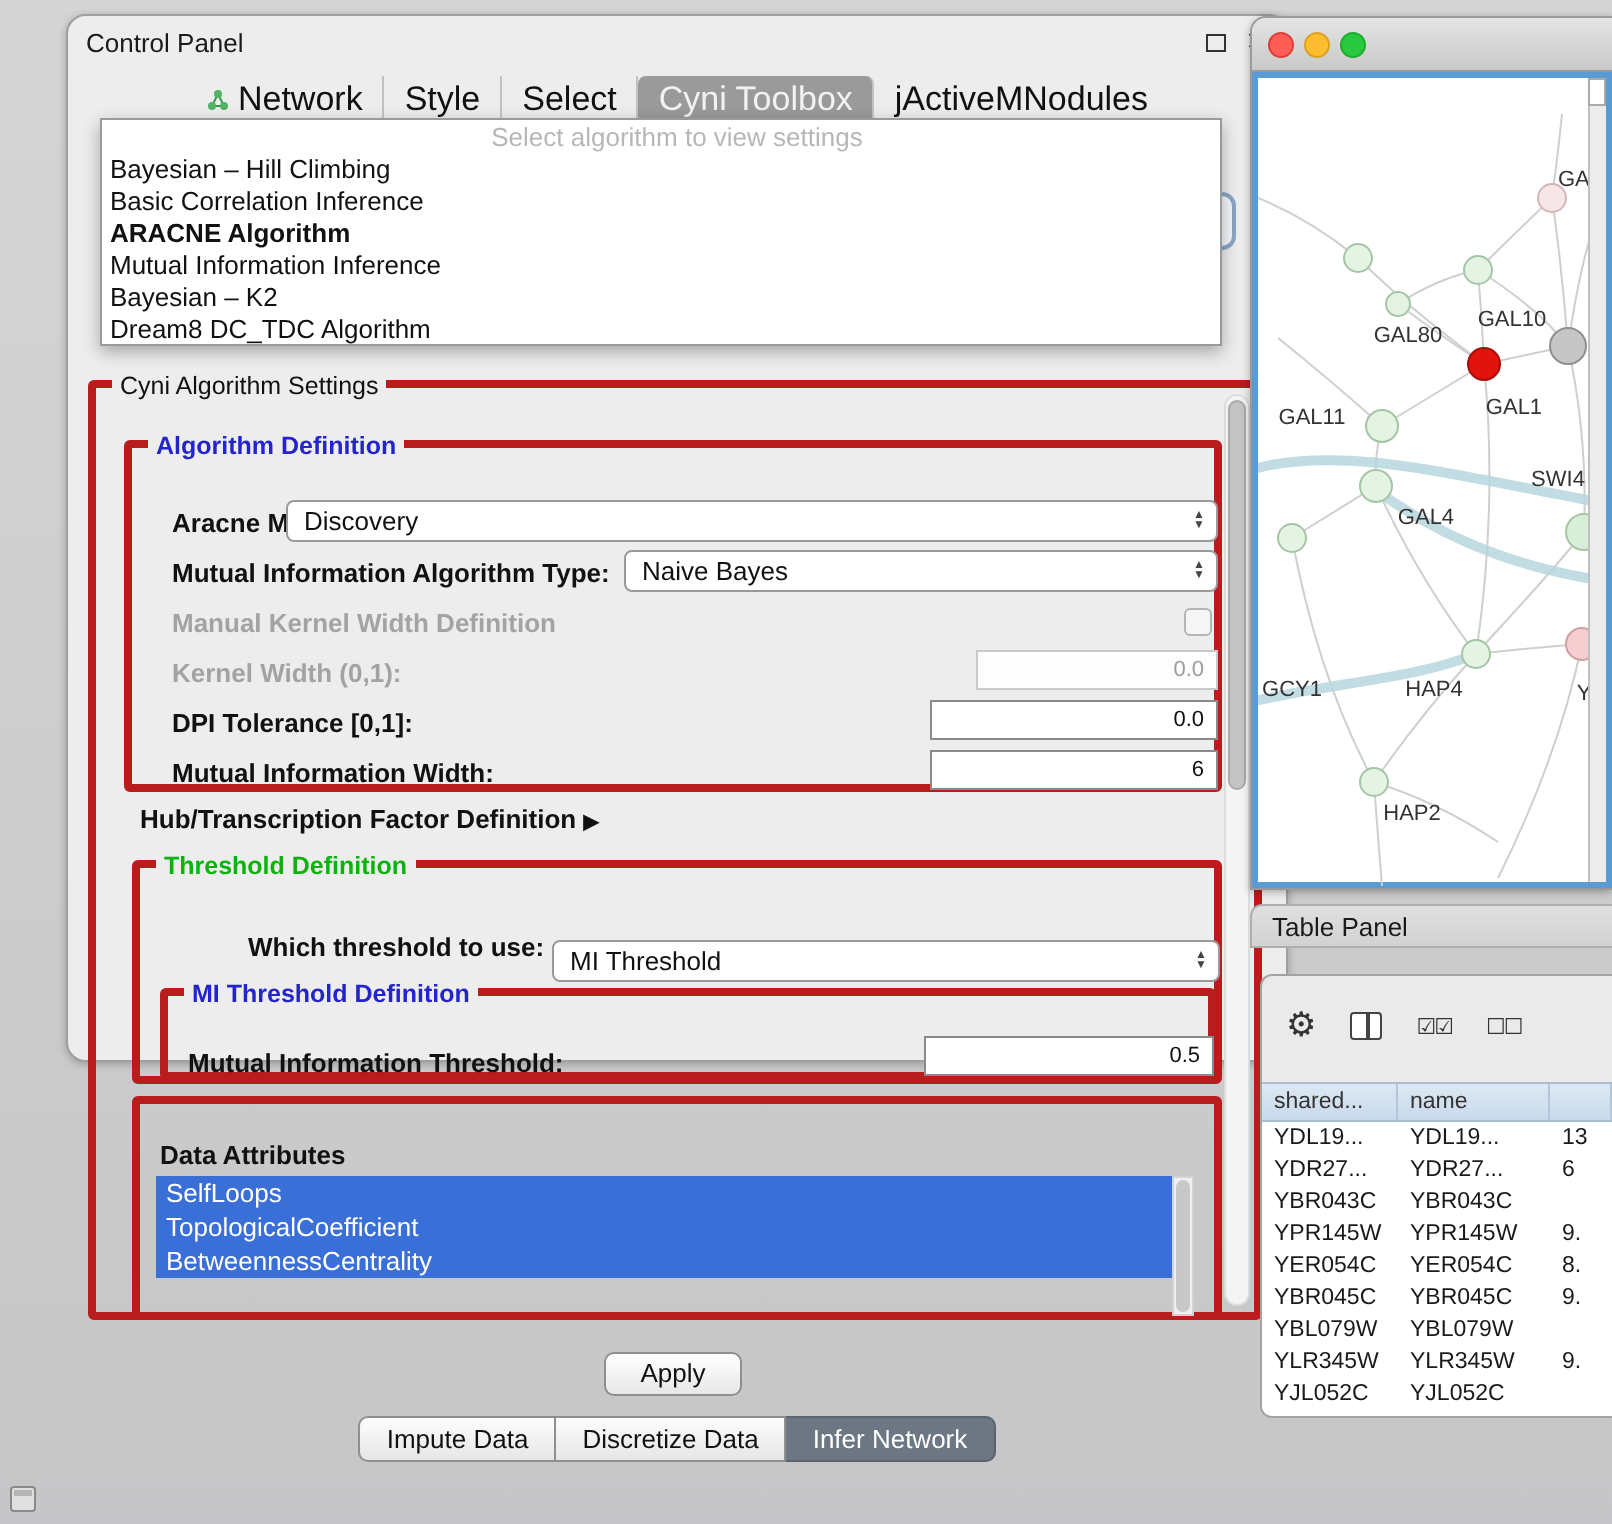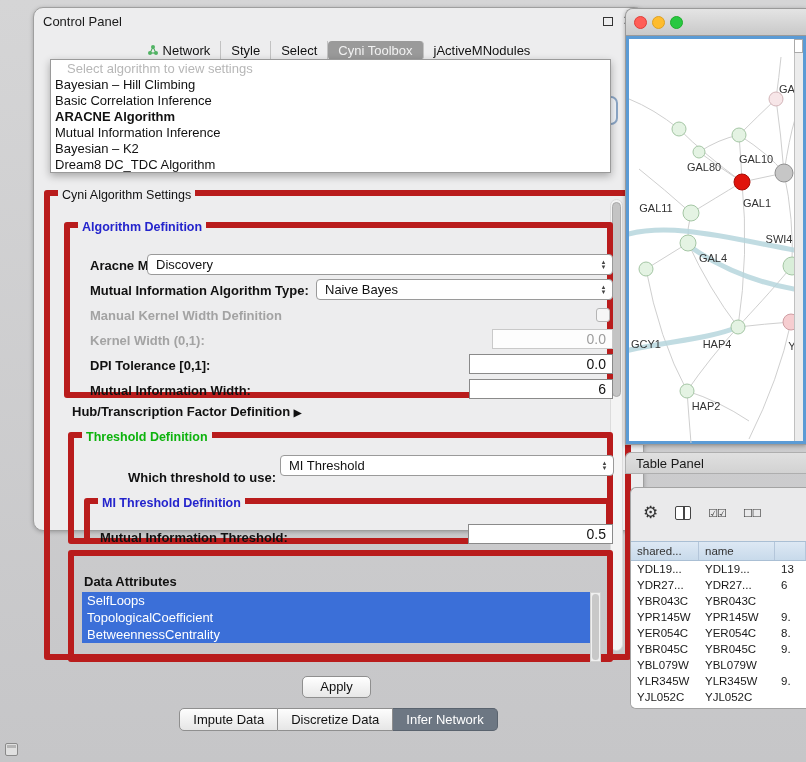--- a/index.html
+++ b/index.html
@@ -13,40 +13,40 @@
         box-shadow:0 1px 4px rgba(0,0,0,.25);margin-left:32px; }
   .cp-titlebar { position:absolute; left:0; top:0; right:0; height:26px;
                  display:flex; align-items:center; padding:0 9px; }
   .cp-title { font-size:13px; color:#1a1a1a; }
   .cp-winbtns { margin-left:auto; display:flex; align-items:center; gap:10px; }
   .float-ico { width:10px; height:9px; border:1.6px solid #333; background:transparent; }
   .close-ico { font-size:13px; font-weight:bold; color:#222; line-height:10px; }
 
   .cp-tabs { position:absolute; left:0; right:0; top:31px; height:22px;
              display:flex; justify-content:center; align-items:center; }
-  .cp-tab { font-size:13px; color:#111; padding:2px 10px; border-right:1px solid #c2c2c2;
+  .cp-tab { font-size:17px; color:#111; padding:2px 10px; border-right:1px solid #c2c2c2;
             display:flex; align-items:center; gap:4px; white-space:nowrap; }
   .cp-tab:last-child { border-right:none; }
   .cp-tab.active { background:#9a9a9a; color:#f2f2f2; border-radius:4px; border-right:1px solid #c2c2c2; }
 
   
   .help-frag { position:absolute; left:555px; top:88px; width:29px; height:29px;
                border:2px solid #8ba6c6; border-radius:7px; background:#f4f7fb; z-index:1; }
 
   
   .algo-popup { position:absolute; left:16px; top:51px; width:561px; height:114px;
                 background:#ffffff; border:1px solid #9a9a9a; z-index:5;
                 box-shadow:0 3px 8px rgba(0,0,0,.3); padding-top:1px; }
   .algo-item { height:16px; line-height:16px; font-size:13px; color:#111; padding-left:4px;
                white-space:nowrap; }
-  .algo-item.placeholder { text-align:left; color:#b7b7b7; padding-left:16px; }
+  .algo-item.placeholder { text-align:center; color:#b7b7b7; padding-left:16px; }
   .algo-item.selected { font-weight:bold; }
 
   
-  .group { position:absolute; border:6px solid #b91c1c; border-radius:3px; }
+  .group { position:absolute; border:4px solid #b91c1c; border-radius:3px; }
   .gtitle { position:absolute; top:-8px; left:8px; background:#ededee; padding:0 4px;
             font-size:12.5px; color:#111; white-space:nowrap; }
   .gtitle.blue { color:#2424cc; font-weight:bold; }
   .gtitle.green { color:#0db30d; font-weight:bold; }
 
   .settings { left:10px; top:182px; width:587px; height:470px; }
 
   .v-scroll { position:absolute; right:2px; top:3px; bottom:3px; width:13px;
               background:#f4f4f4; border:1px solid #dcdcdc; border-radius:7px; }
   .v-thumb { position:absolute; left:1px; right:1px; top:2px; height:195px;
@@ -56,21 +56,21 @@
   .lbl.dis { color:#a3a3a3; }
 
   .combo { position:absolute; height:21px; background:#fff; border:1px solid #9a9a9a;
            border-radius:4px; display:flex; align-items:center; font-size:13px; color:#111; }
   .combo .val { padding-left:8px; white-space:nowrap; }
   .combo .arrows { margin-left:auto; width:15px; display:flex; flex-direction:column;
                    align-items:center; justify-content:center; color:#444;
                    font-size:6px; line-height:5px; padding-right:2px; }
 
   .field { position:absolute; height:20px; background:#fff; border:1px solid #8a8a8a;
-           font-size:14px; color:#111; text-align:right; padding:0 6px; width:144px;
+           font-size:11px; color:#111; text-align:right; padding:0 6px; width:144px;
            font-family:"Liberation Sans", sans-serif; }
   .field.disabled { border-color:#c9c9c9; color:#9d9d9d; background:#fdfdfd; }
 
   .checkbox { position:absolute; width:14px; height:14px; background:#f6f6f6;
               border:1px solid #b5b5b5; border-radius:3px; }
 
   .tri { font-size:10px; color:#111; }
 
   .attr-list { position:absolute; overflow:hidden; }
   .attr-item { height:17px; line-height:17px; background:#3b6fd8; color:#fff;
@@ -243,21 +243,21 @@
 
       <span class="lbl" style="left:22px; top:208px;">
         <span>Hub/Transcription Factor Definition</span>
         <span class="tri">▶</span>
       </span>
 
       <div class="group" style="left:18px; top:236px; width:545px; height:112px;">
         <span class="gtitle green">Threshold Definition</span>
 
         <span class="lbl" style="left:54px; top:32px;">Which threshold to use:</span>
-        <div class="combo" style="left:206px; top:17px; width:334px;">
+        <div class="combo" style="left:206px; top:36px; width:334px;">
           <span class="val">MI Threshold</span>
           <span class="arrows">
             <span>▲</span>
               <span>▼</span>
           </span>
         </div>
 
         <div class="group" style="left:10px; top:60px; width:528px; height:46px;">
           <span class="gtitle blue">MI Threshold Definition</span>
           <span class="lbl" style="left:10px; top:26px;">Mutual Information Threshold:</span>

